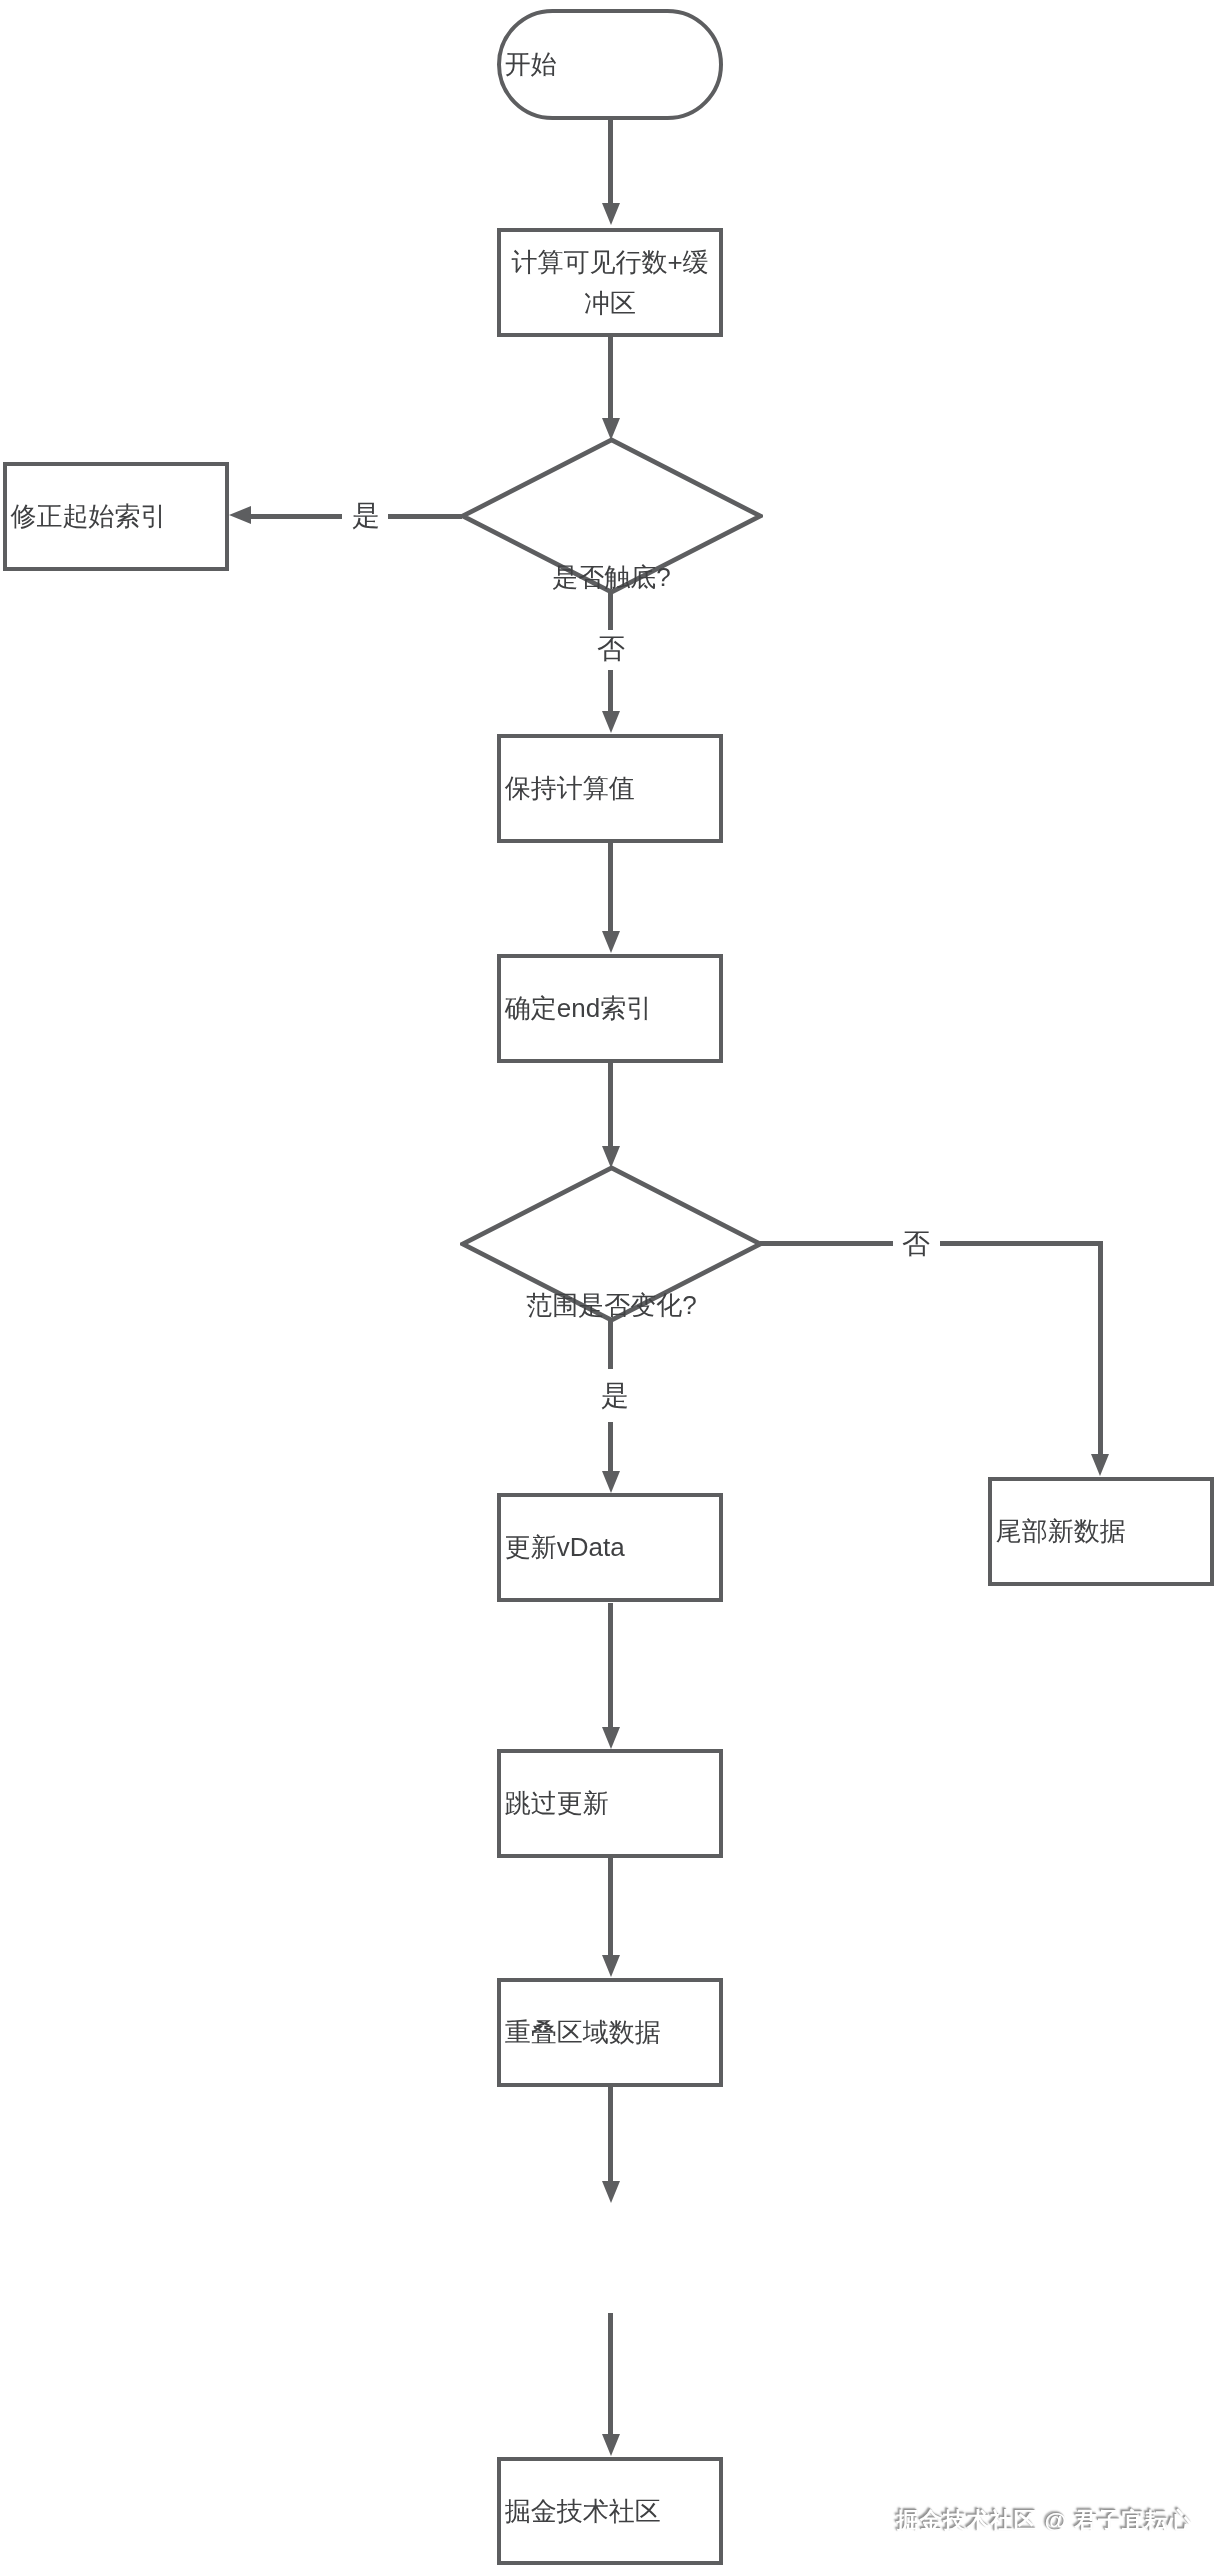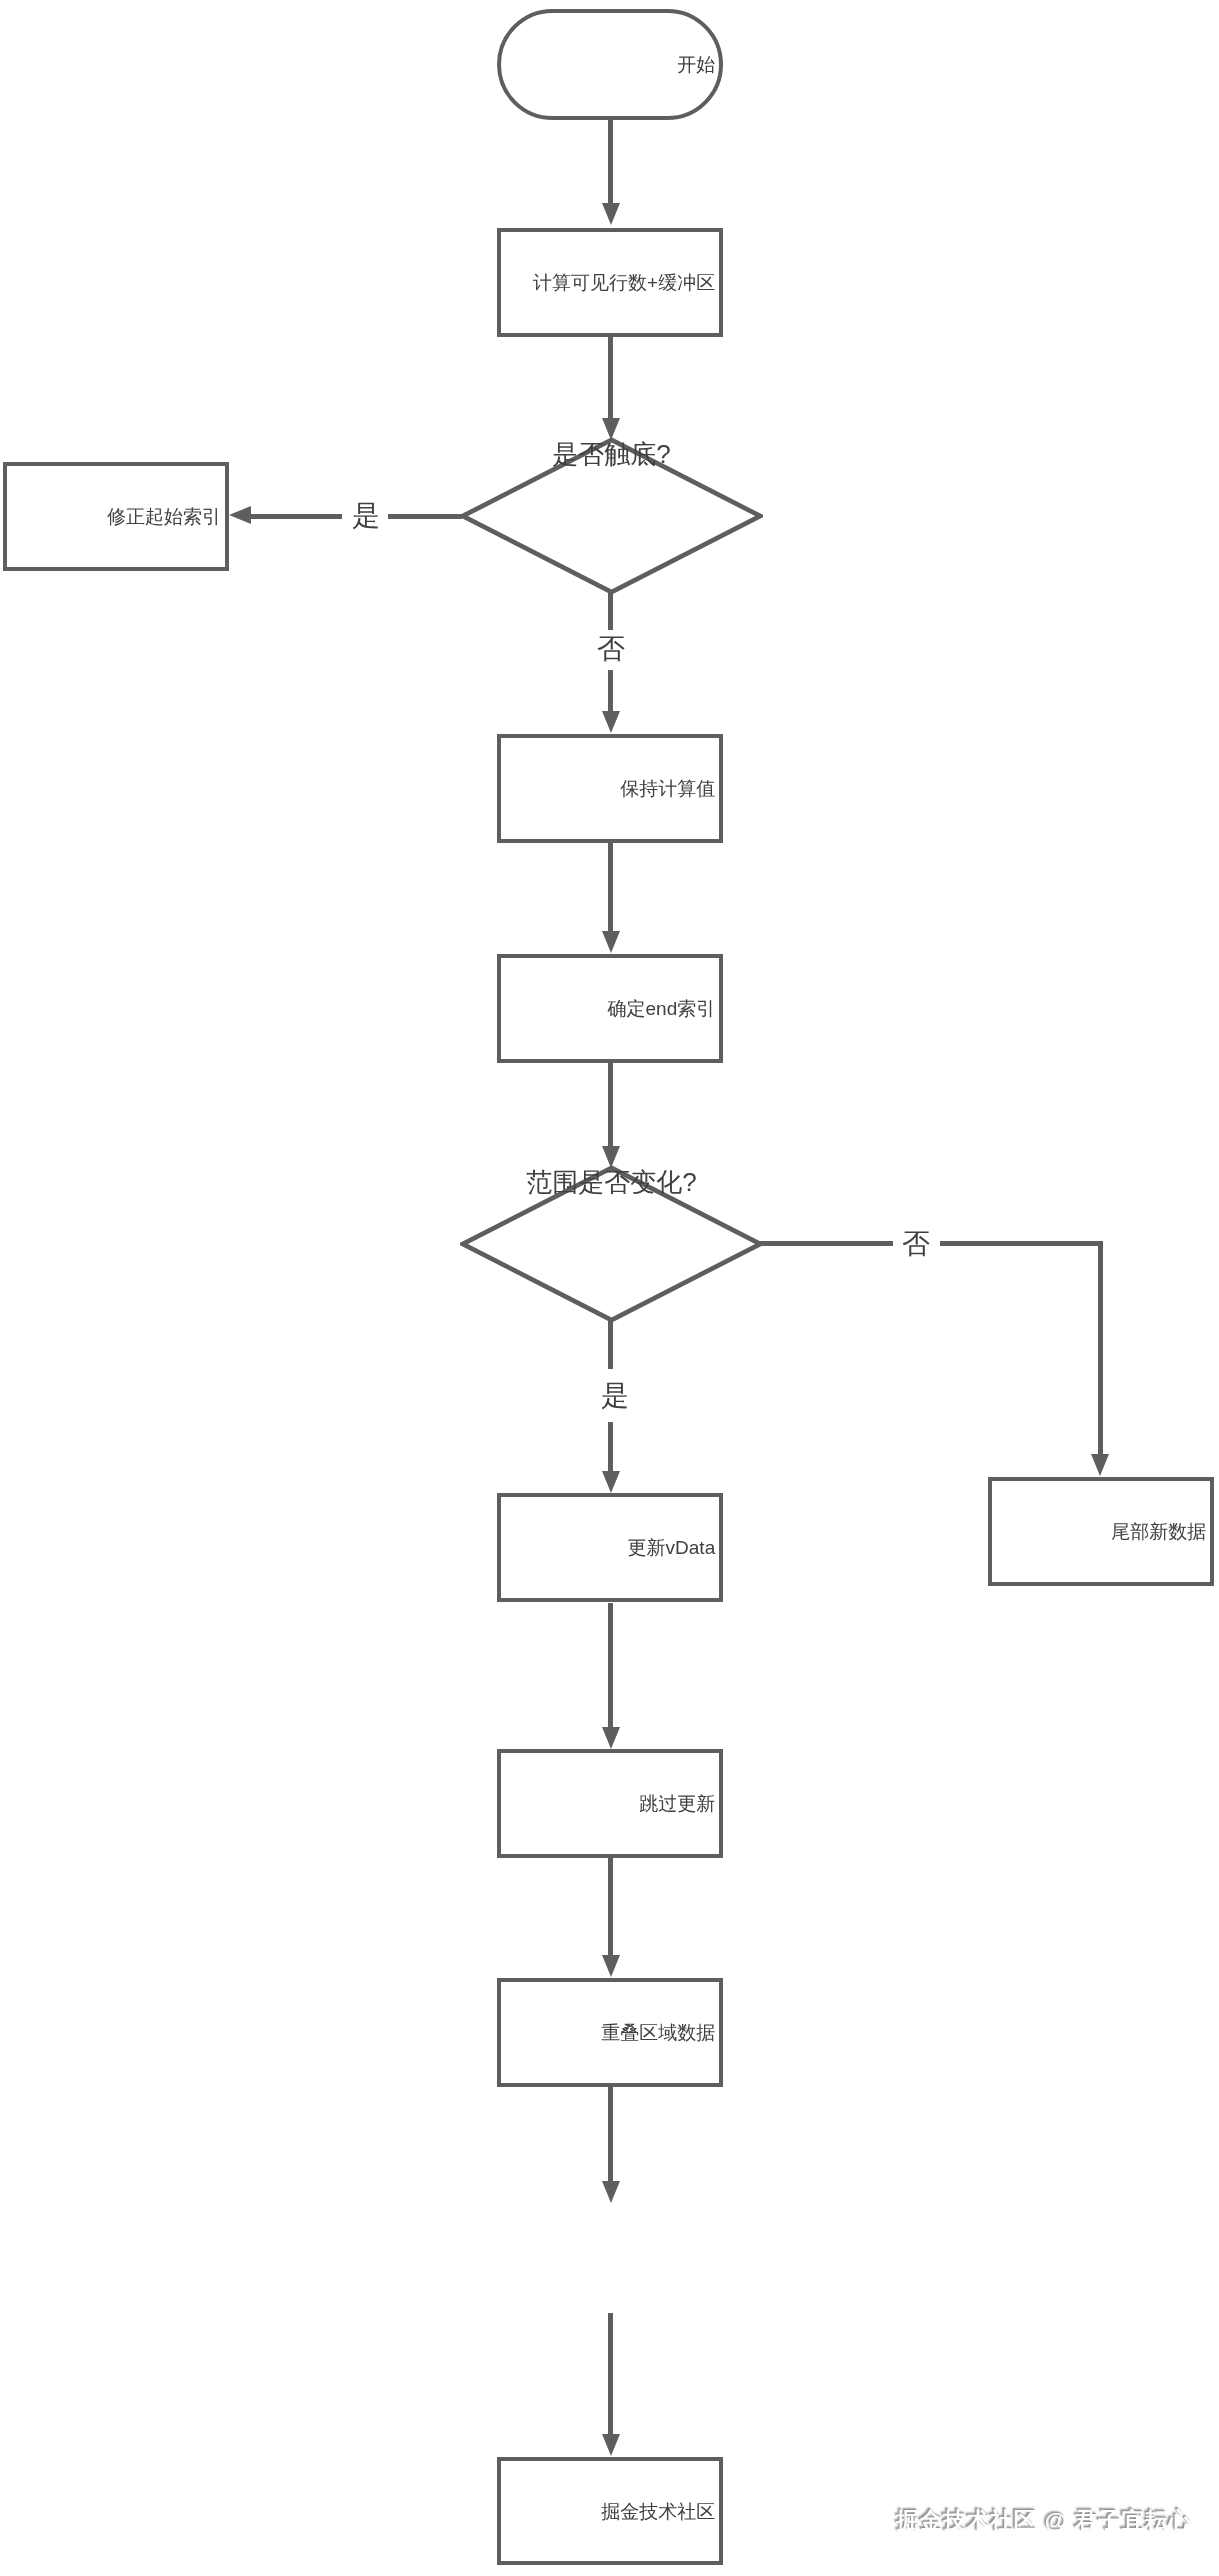--- a/index.html
+++ b/index.html
@@ -16,35 +16,35 @@
     font-family:"Liberation Sans","DejaVu Sans",sans-serif;
     overflow:hidden;
   }
   .node{
     position:absolute;
     box-sizing:border-box;
     border:4.7px solid var(--stroke);
     background:#fff;
     display:flex;
     align-items:center;
-    justify-content:flex-end;
+    justify-content:flex-start;
     text-align:center;
-    font-size:19px;
+    font-size:26px;
     line-height:41px;
     color:var(--text);
     padding:0 3.8px;
   }
   .terminator{border-radius:56px;}
   .decision{
     position:absolute;
     border:none;
     background:transparent;
     padding:0;
     display:flex;
-    align-items:flex-start;
+    align-items:flex-end;
     justify-content:center;
   }
   .decision svg{position:absolute;left:0;top:0;}
   .decision .dlabel{
     position:relative;
     z-index:2;
     font-size:26px;
     color:var(--text);
     text-align:center;
   }

